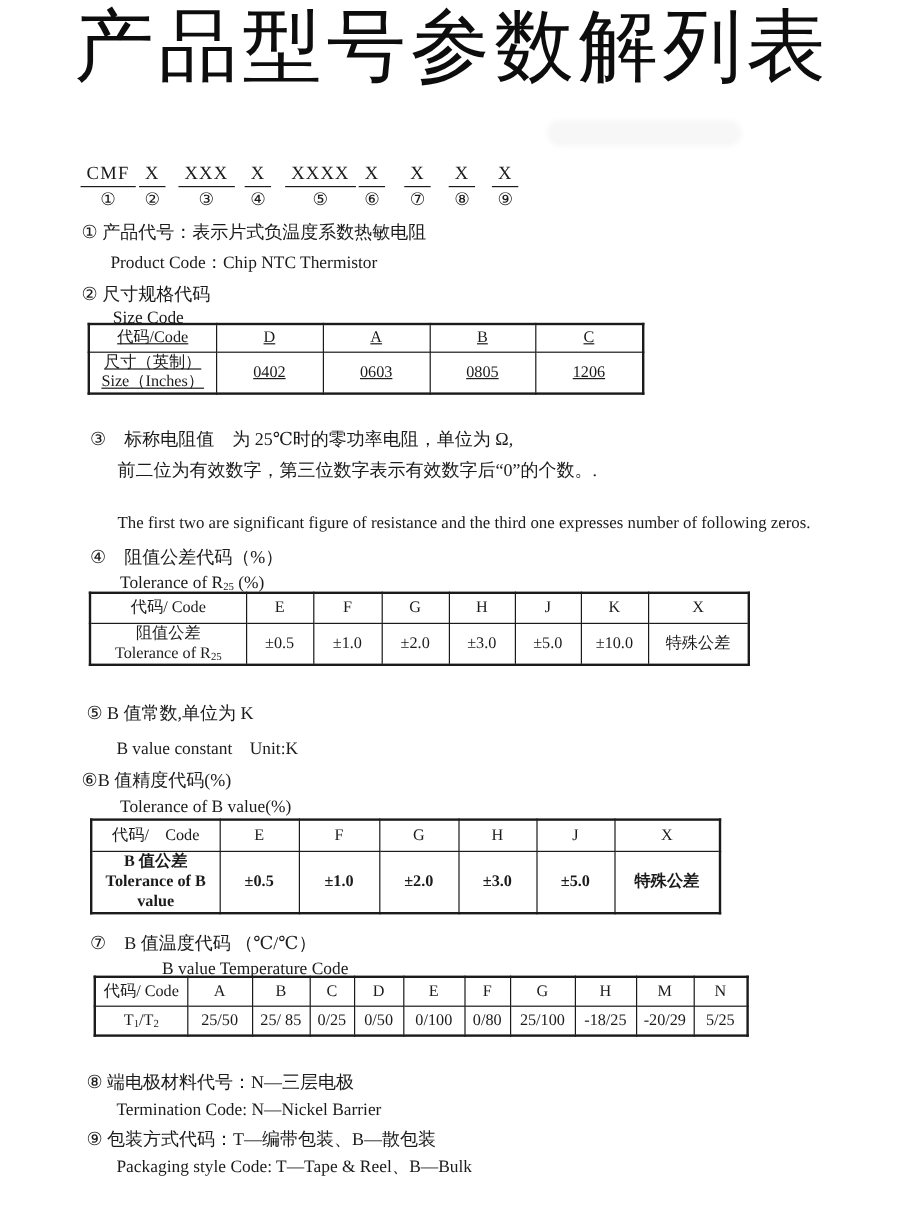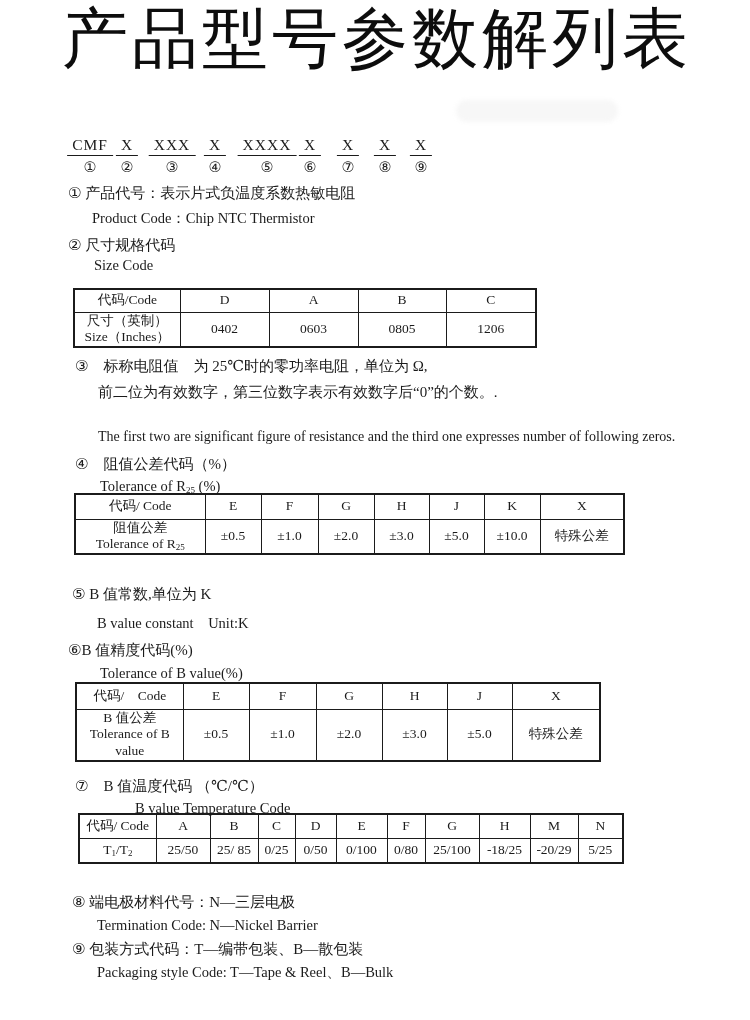--- a/index.html
+++ b/index.html
@@ -76,21 +76,21 @@
     <span class="code-marker" style="left:385px;">⑧</span>
     <span class="code-marker" style="left:421px;">⑨</span>
   </div>
 
   <div class="abs cn" style="left:68px; top:184px;">① 产品代号：表示片式负温度系数热敏电阻</div>
   <div class="abs en" style="left:92px; top:209px;">Product Code：Chip NTC Thermistor</div>
 
   <div class="abs cn" style="left:68px; top:236px;">② 尺寸规格代码</div>
   <div class="abs en" style="left:94px; top:257px;">Size Code</div>
 
-  <table class="doc" style="left:73px; top:288px; width:462px;">
+  <table class="doc" style="left:73px; top:269px; width:462px;text-decoration:underline;">
     <colgroup>
         <col style="width:106px">
         <col style="width:89px">
         <col style="width:89px">
         <col style="width:88px">
         <col style="width:90px">
       </colgroup>
     <tbody>
         <tr class="hdr" style="height:23px;">
       <td>代码/Code</td>
@@ -176,21 +176,21 @@
     <tbody>
         <tr class="hdr" style="height:26px;">
       <td class="lab">代码/　Code</td>
       <td>E</td>
       <td>F</td>
       <td>G</td>
       <td>H</td>
       <td>J</td>
       <td>X</td>
     </tr>
-    <tr style="height:40px;">
+    <tr style="height:40px;font-weight:bold;">
       <td class="small2">
         <div>B 值公差</div>
         <div>Tolerance of B</div>
         <div>value</div>
       </td>
       <td>±0.5</td>
       <td>±1.0</td>
       <td>±2.0</td>
       <td>±3.0</td>
       <td>±5.0</td>

